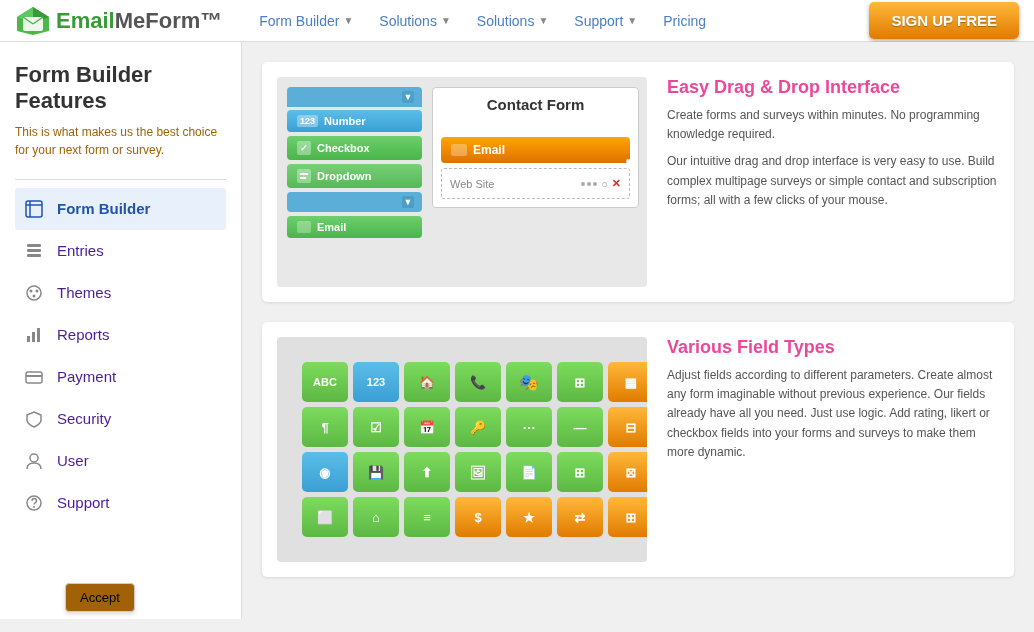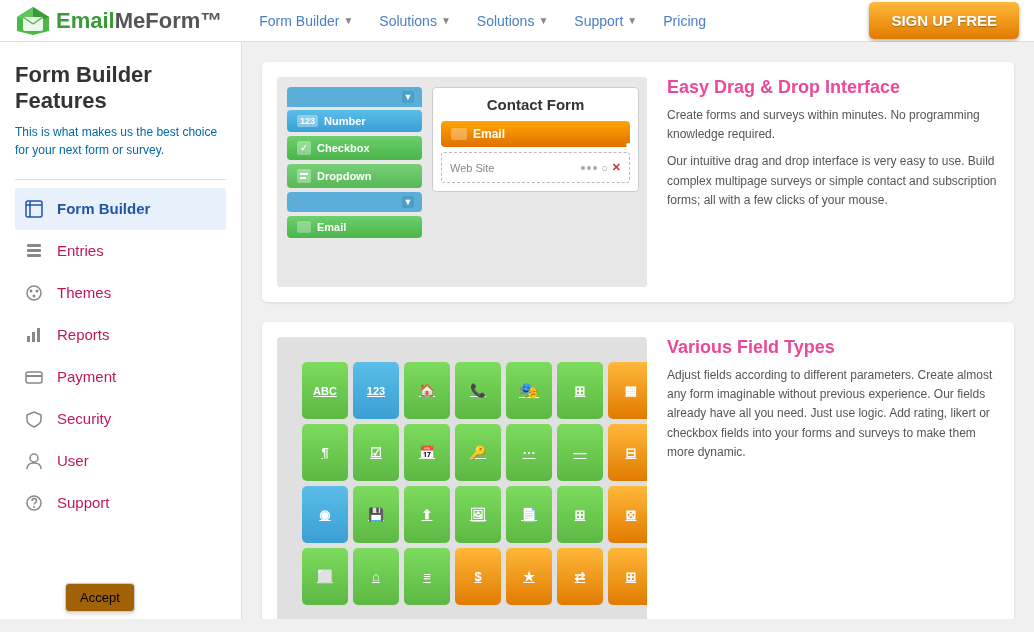--- a/index.html
+++ b/index.html
@@ -77,38 +77,38 @@
     }
     .sidebar-title {
       font-size: 22px;
       font-weight: bold;
       color: #333;
       line-height: 1.2;
       margin-bottom: 8px;
     }
     .sidebar-desc {
       font-size: 12px;
-      color: #0369a1;
+      color: #a16207;
       margin-bottom: 20px;
       line-height: 1.5;
     }
     .sidebar-divider {
       border: none;
       border-top: 1px solid #ddd;
       margin-bottom: 8px;
     }
     .sidebar-item {
       display: flex;
       align-items: center;
       gap: 12px;
       padding: 10px 8px;
       cursor: pointer;
       border-radius: 3px;
       font-size: 15px;
-      color: #be185d;
+      color: #4c1d95;
     }
     .sidebar-item.active {
       background: #e8f0fb;
       color: #2255aa;
       font-weight: bold;
     }
     .sidebar-icon {
       width: 22px;
       height: 22px;
       display: flex;
@@ -190,29 +190,28 @@
     
     .ft-grid {
       display: grid;
       grid-template-columns: repeat(7, 1fr);
       gap: 5px;
       padding: 15px;
       width: 100%;
     }
     .ft-icon {
       width: 46px;
-      height: 57px;
+      height: 40px;
       border-radius: 5px;
       display: flex;
       align-items: center;
       justify-content: center;
       font-size: 13px;
       font-weight: bold;
       color: #fff;
-      text-decoration: underline;
     }
     .ft-green { background: linear-gradient(to bottom, #7ddb5e, #5cb843); }
     .ft-blue { background: linear-gradient(to bottom, #5bbde8, #3a9fd4); }
     .ft-orange { background: linear-gradient(to bottom, #ffb83a, #e07b00); }
 
     
     .accept-btn {
       position: fixed;
       bottom: 20px;
       left: 65px;
@@ -392,21 +391,21 @@
                 <div style="background:#4a9ec8;width:12px;height:12px;border-radius:2px;display:flex;align-items:center;justify-content:center;font-size:9px;color:#fff;">▼</div>
               </div>
               <div class="fb-field green">
                 <div style="background:rgba(255,255,255,0.3);border-radius:2px;width:14px;height:12px;"></div>
                 <span>Email</span>
               </div>
             </div>
           </div>
 
           <div style="position:absolute;top:10px;left:155px;right:8px;background:#fff;border:1px solid #ccc;border-radius:4px;padding:8px;">
-            <div style="font-size:15px;font-weight:bold;text-align:center;margin-bottom:8px;color:#333;">Contact Form</div>
+            <div style="font-size:15px;font-weight:bold;text-align:center;margin-bottom:24px;color:#333;">Contact Form</div>
 
             <div style="background:linear-gradient(to bottom,#ffa500,#e07000);color:#fff;padding:6px 10px;border-radius:4px;font-size:12px;font-weight:bold;display:flex;align-items:center;gap:6px;margin-bottom:5px;position:relative;">
               <div style="background:rgba(255,255,255,0.3);width:16px;height:12px;border-radius:2px;"></div>
               <span>Email</span>
               <span style="position:absolute;right:-8px;bottom:-10px;font-size:16px;cursor:default;">↖</span>
             </div>
 
             <div style="display:flex;align-items:center;gap:4px;border:1px dashed #bbb;padding:8px 8px;border-radius:3px;font-size:11px;color:#888;">
               <span style="flex:1;">Web Site</span>
               <span style="display:flex;gap:2px;">

